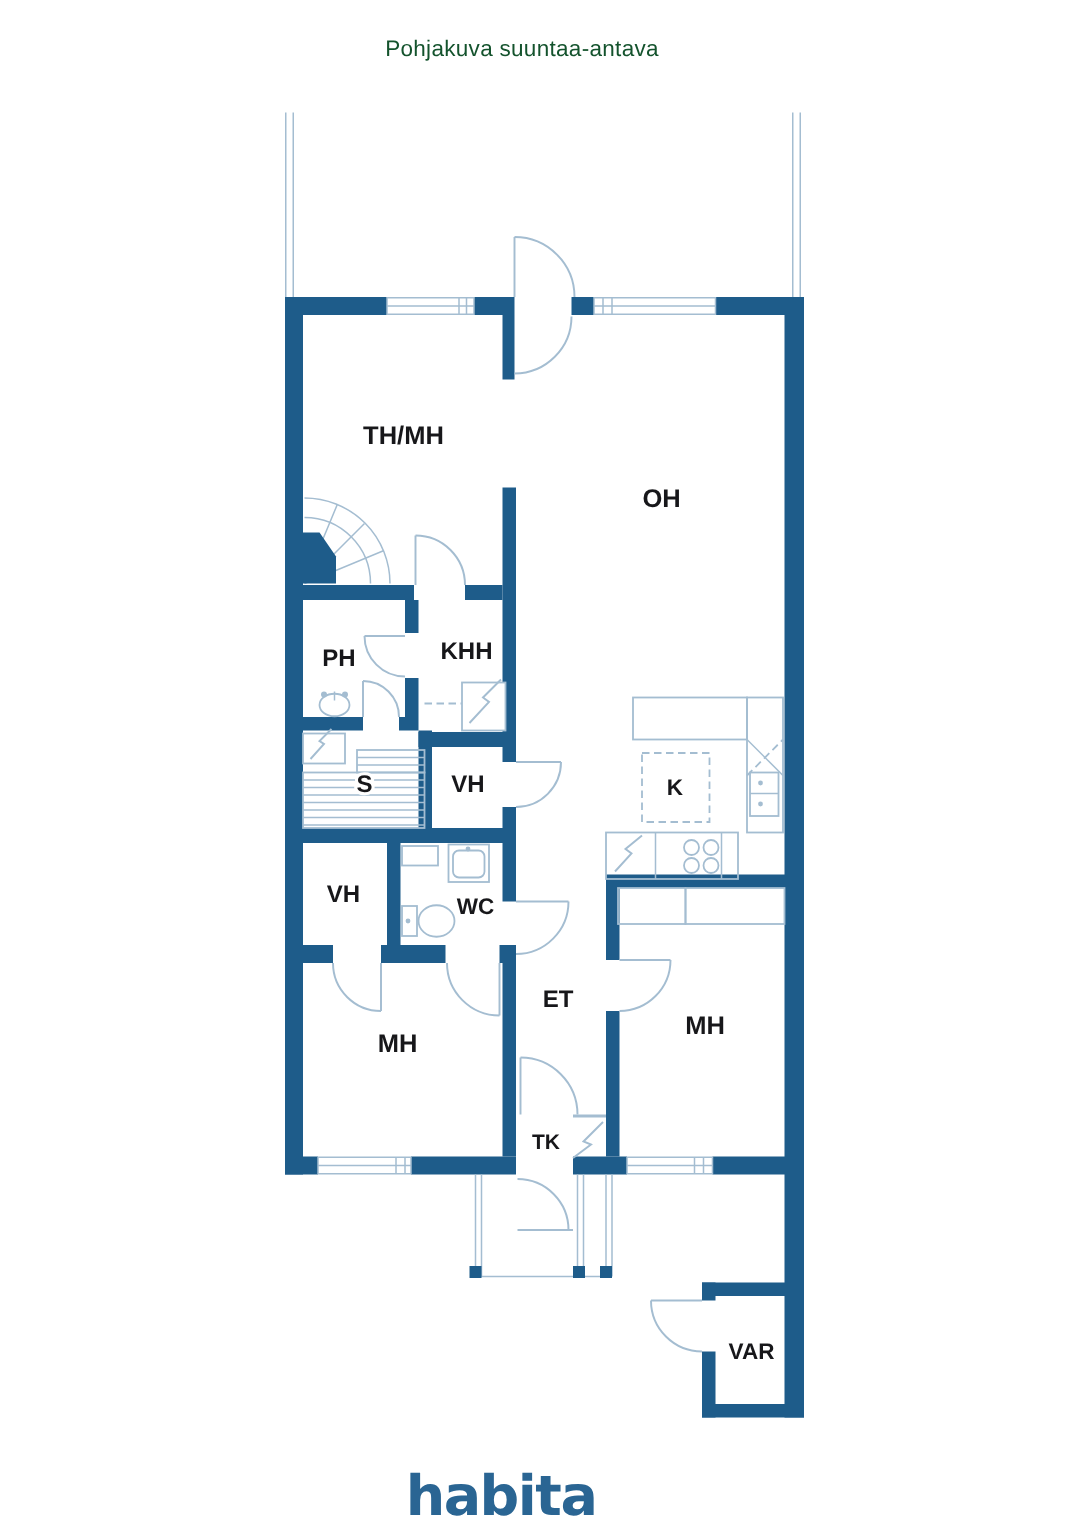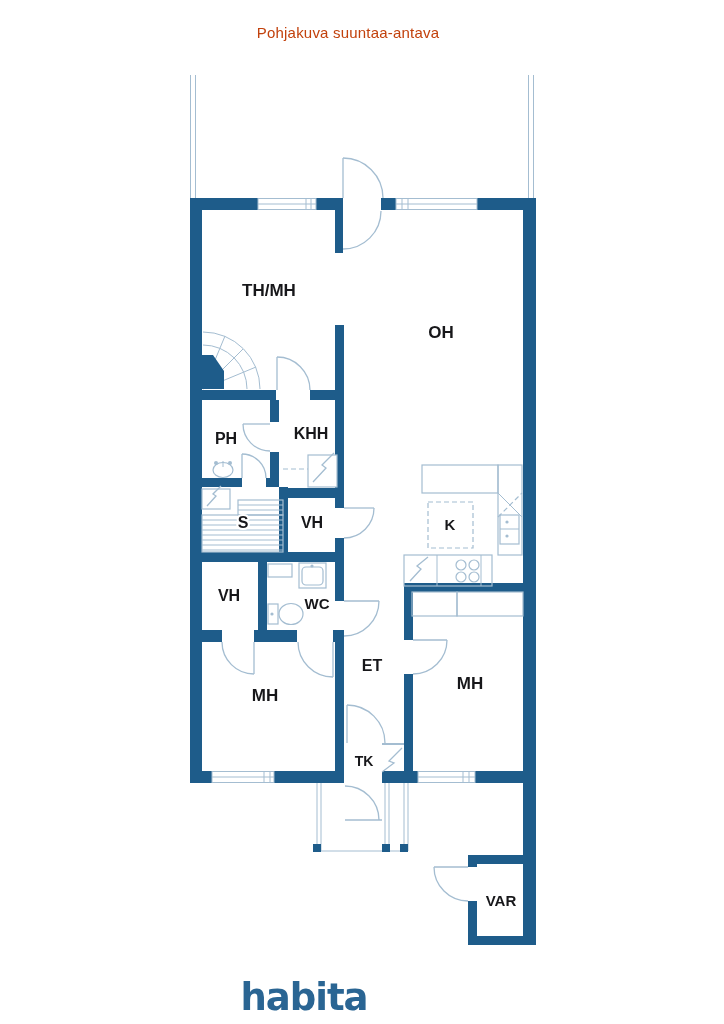--- a/index.html
+++ b/index.html
@@ -1,22 +1,22 @@
 <!DOCTYPE html>
 <html><head>
 <meta charset="utf-8">
 <style>
   html,body{margin:0;padding:0;background:#ffffff;}
   #stage{position:relative;width:724px;height:1024px;background:#ffffff;overflow:hidden;
          font-family:"Liberation Sans",sans-serif;}
   #plan-title{position:absolute;top:24px;left:0;width:696px;text-align:center;
-              font-size:15px;color:#c2410c;letter-spacing:.2px;}
+              font-size:15px;color:#14532d;letter-spacing:.2px;}
   #brand-logo{position:absolute;top:976px;left:0;width:608px;text-align:center;
               font-family:"DejaVu Sans",sans-serif;font-weight:bold;font-size:37px;
-              color:#2a6593;letter-spacing:-1px;}
+              color:#2a6593;letter-spacing:-1px;padding-left:30px;}
   svg{position:absolute;left:0;top:0;}
   .wall{fill:#1e5c8a;stroke:none;}
   .cut{fill:#ffffff;stroke:none;}
   .ln{stroke:#a4bdd1;stroke-width:1.3;fill:none;}
   .lnthin{stroke:#a4bdd1;stroke-width:1;fill:none;}
   .lnwide{stroke:#a4bdd1;stroke-width:2;fill:none;}
   .winbox{fill:#ffffff;stroke:#a4bdd1;stroke-width:1;}
   .fix{fill:none;stroke:#a4bdd1;stroke-width:1.2;}
   .fixw{fill:#ffffff;stroke:#a4bdd1;stroke-width:1.2;}
   .dash{fill:none;stroke:#a4bdd1;stroke-width:1.2;stroke-dasharray:5 3;}

